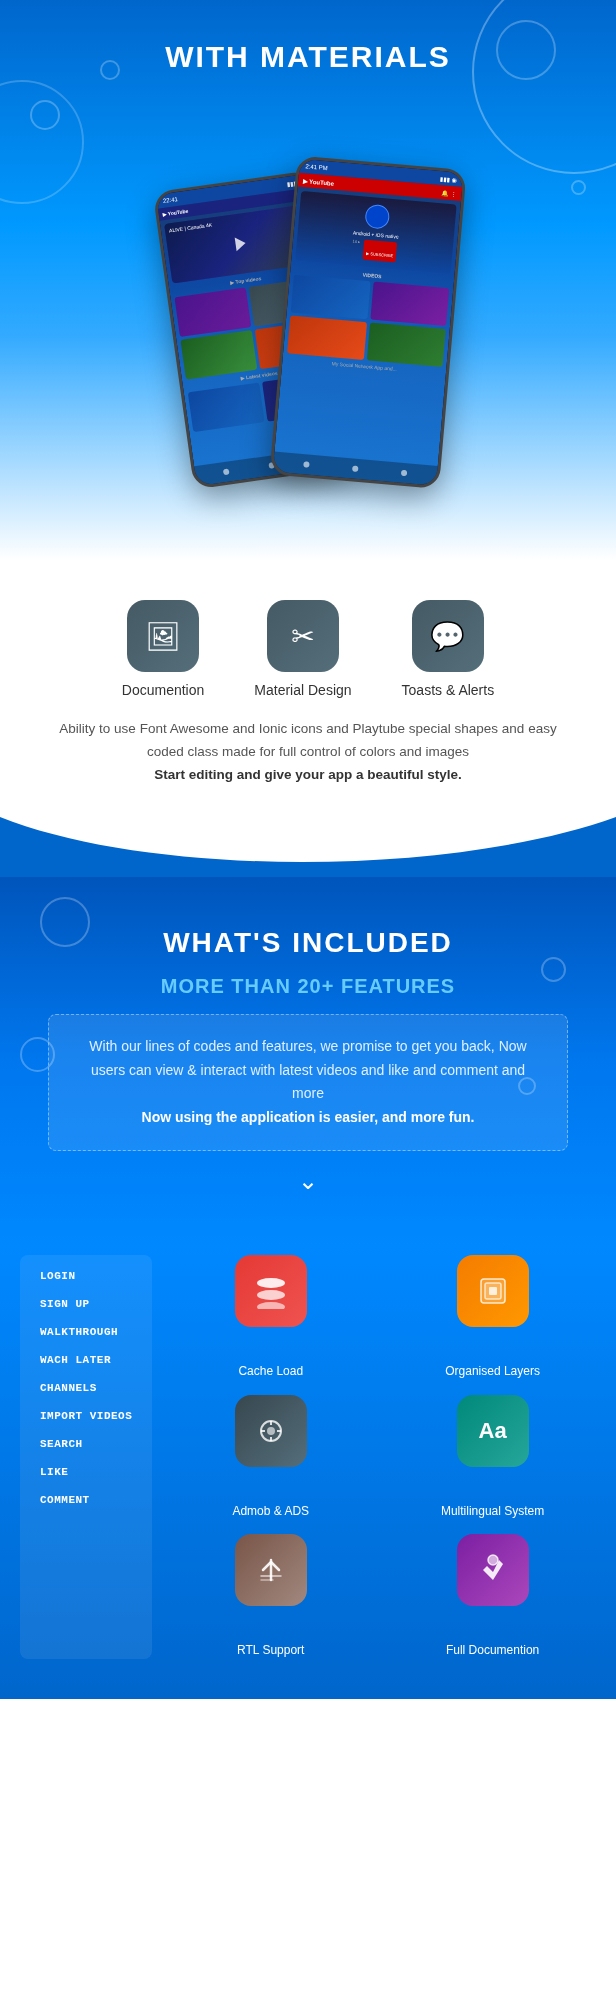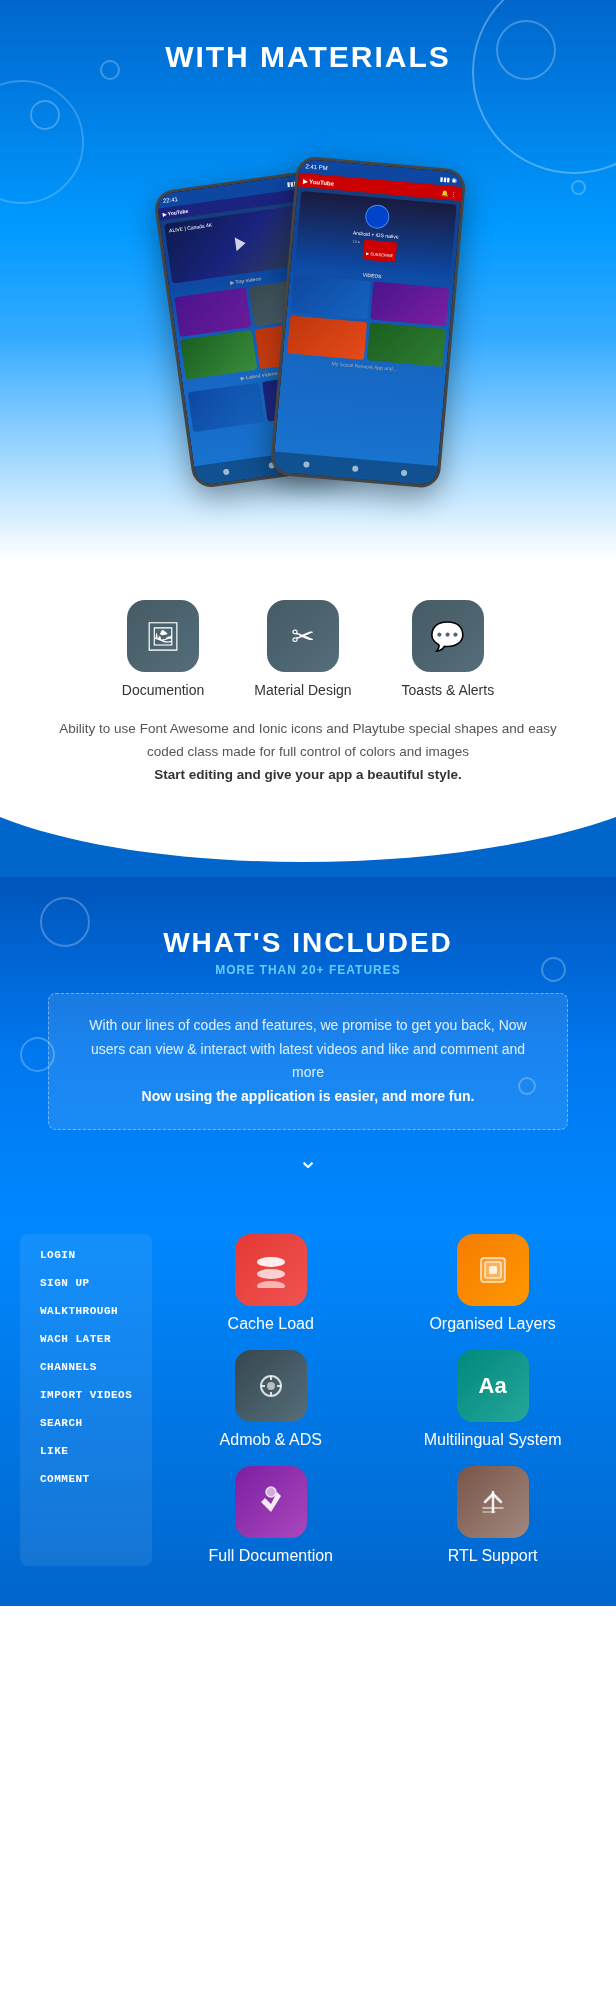--- a/index.html
+++ b/index.html
@@ -206,25 +206,25 @@
     }
     .included-title {
       color: #fff;
       font-size: 28px;
       font-weight: 900;
       letter-spacing: 2px;
       text-transform: uppercase;
     }
     .included-subtitle {
       color: #66ccff;
-      font-size: 12px;
+      font-size: 20px;
       font-weight: 700;
       letter-spacing: 1px;
       text-transform: uppercase;
-      margin-top: 4px;
+      margin-top: 16px;
     }
     .included-desc-box {
       background: rgba(255,255,255,0.1);
       border: 1px dashed rgba(255,255,255,0.4);
       border-radius: 8px;
       padding: 20px 25px;
       margin: 16px auto;
       max-width: 520px;
       font-size: 14px;
       color: #e0f0ff;
@@ -296,23 +296,24 @@
     }
     .icon-red { background: linear-gradient(135deg, #e53935, #ef5350); }
     .icon-orange { background: linear-gradient(135deg, #f57c00, #ff9800); }
     .icon-dark { background: linear-gradient(135deg, #37474f, #546e7a); }
     .icon-green { background: linear-gradient(135deg, #00897b, #26a69a); }
     .icon-purple { background: linear-gradient(135deg, #7b1fa2, #ab47bc); }
     .icon-brown { background: linear-gradient(135deg, #795548, #a1887f); }
 
     .feature-card-name {
       color: #fff;
-      font-size: 16px;
+      font-size: 12px;
       font-weight: 500;
       line-height: 1.3;
+      margin-top: 29px;
     }
 
     
     .dot {
       position: absolute;
       border-radius: 50%;
       border: 2px solid rgba(255,255,255,0.25);
     }
   </style>
 </head>
@@ -515,35 +516,35 @@
     </div>
 
     <div class="feature-card">
       <div class="feature-card-icon icon-green">
         <span style="font-size:22px;font-weight:bold;color:#fff;">Aa</span>
       </div>
       <span class="feature-card-name">Multilingual System</span>
     </div>
 
     <div class="feature-card">
-      <div class="feature-card-icon icon-purple">
-        <svg width="36" height="36" viewBox="0 0 36 36" fill="none" xmlns="http://www.w3.org/2000/svg">
-          <path d="M18 28 L8 18 L12 14 L18 20 L24 8 L28 12 Z" fill="rgba(255,255,255,0.9)"></path>
-          <circle cx="18" cy="8" r="5" fill="rgba(255,255,255,0.6)" stroke="rgba(255,255,255,0.8)" stroke-width="1.5"></circle>
-        </svg>
-      </div>
-      <span class="feature-card-name">Full Documention</span>
-    </div>
-
-    <div class="feature-card">
       <div class="feature-card-icon icon-brown">
         <svg width="36" height="36" viewBox="0 0 36 36" fill="none" xmlns="http://www.w3.org/2000/svg">
           <path d="M18 8 L18 28" stroke="rgba(255,255,255,0.9)" stroke-width="2.5" stroke-linecap="round"></path>
           <path d="M10 18 L18 10 L26 18" stroke="rgba(255,255,255,0.9)" stroke-width="2.5" stroke-linecap="round" stroke-linejoin="round" fill="none"></path>
           <path d="M8 24 L28 24" stroke="rgba(255,255,255,0.7)" stroke-width="1.5" stroke-linecap="round"></path>
           <path d="M8 28 L20 28" stroke="rgba(255,255,255,0.5)" stroke-width="1.5" stroke-linecap="round"></path>
         </svg>
       </div>
       <span class="feature-card-name">RTL Support</span>
     </div>
 
+    <div class="feature-card">
+      <div class="feature-card-icon icon-purple">
+        <svg width="36" height="36" viewBox="0 0 36 36" fill="none" xmlns="http://www.w3.org/2000/svg">
+          <path d="M18 28 L8 18 L12 14 L18 20 L24 8 L28 12 Z" fill="rgba(255,255,255,0.9)"></path>
+          <circle cx="18" cy="8" r="5" fill="rgba(255,255,255,0.6)" stroke="rgba(255,255,255,0.8)" stroke-width="1.5"></circle>
+        </svg>
+      </div>
+      <span class="feature-card-name">Full Documention</span>
+    </div>
+
   </div>
 </div>
 
 </body></html>

